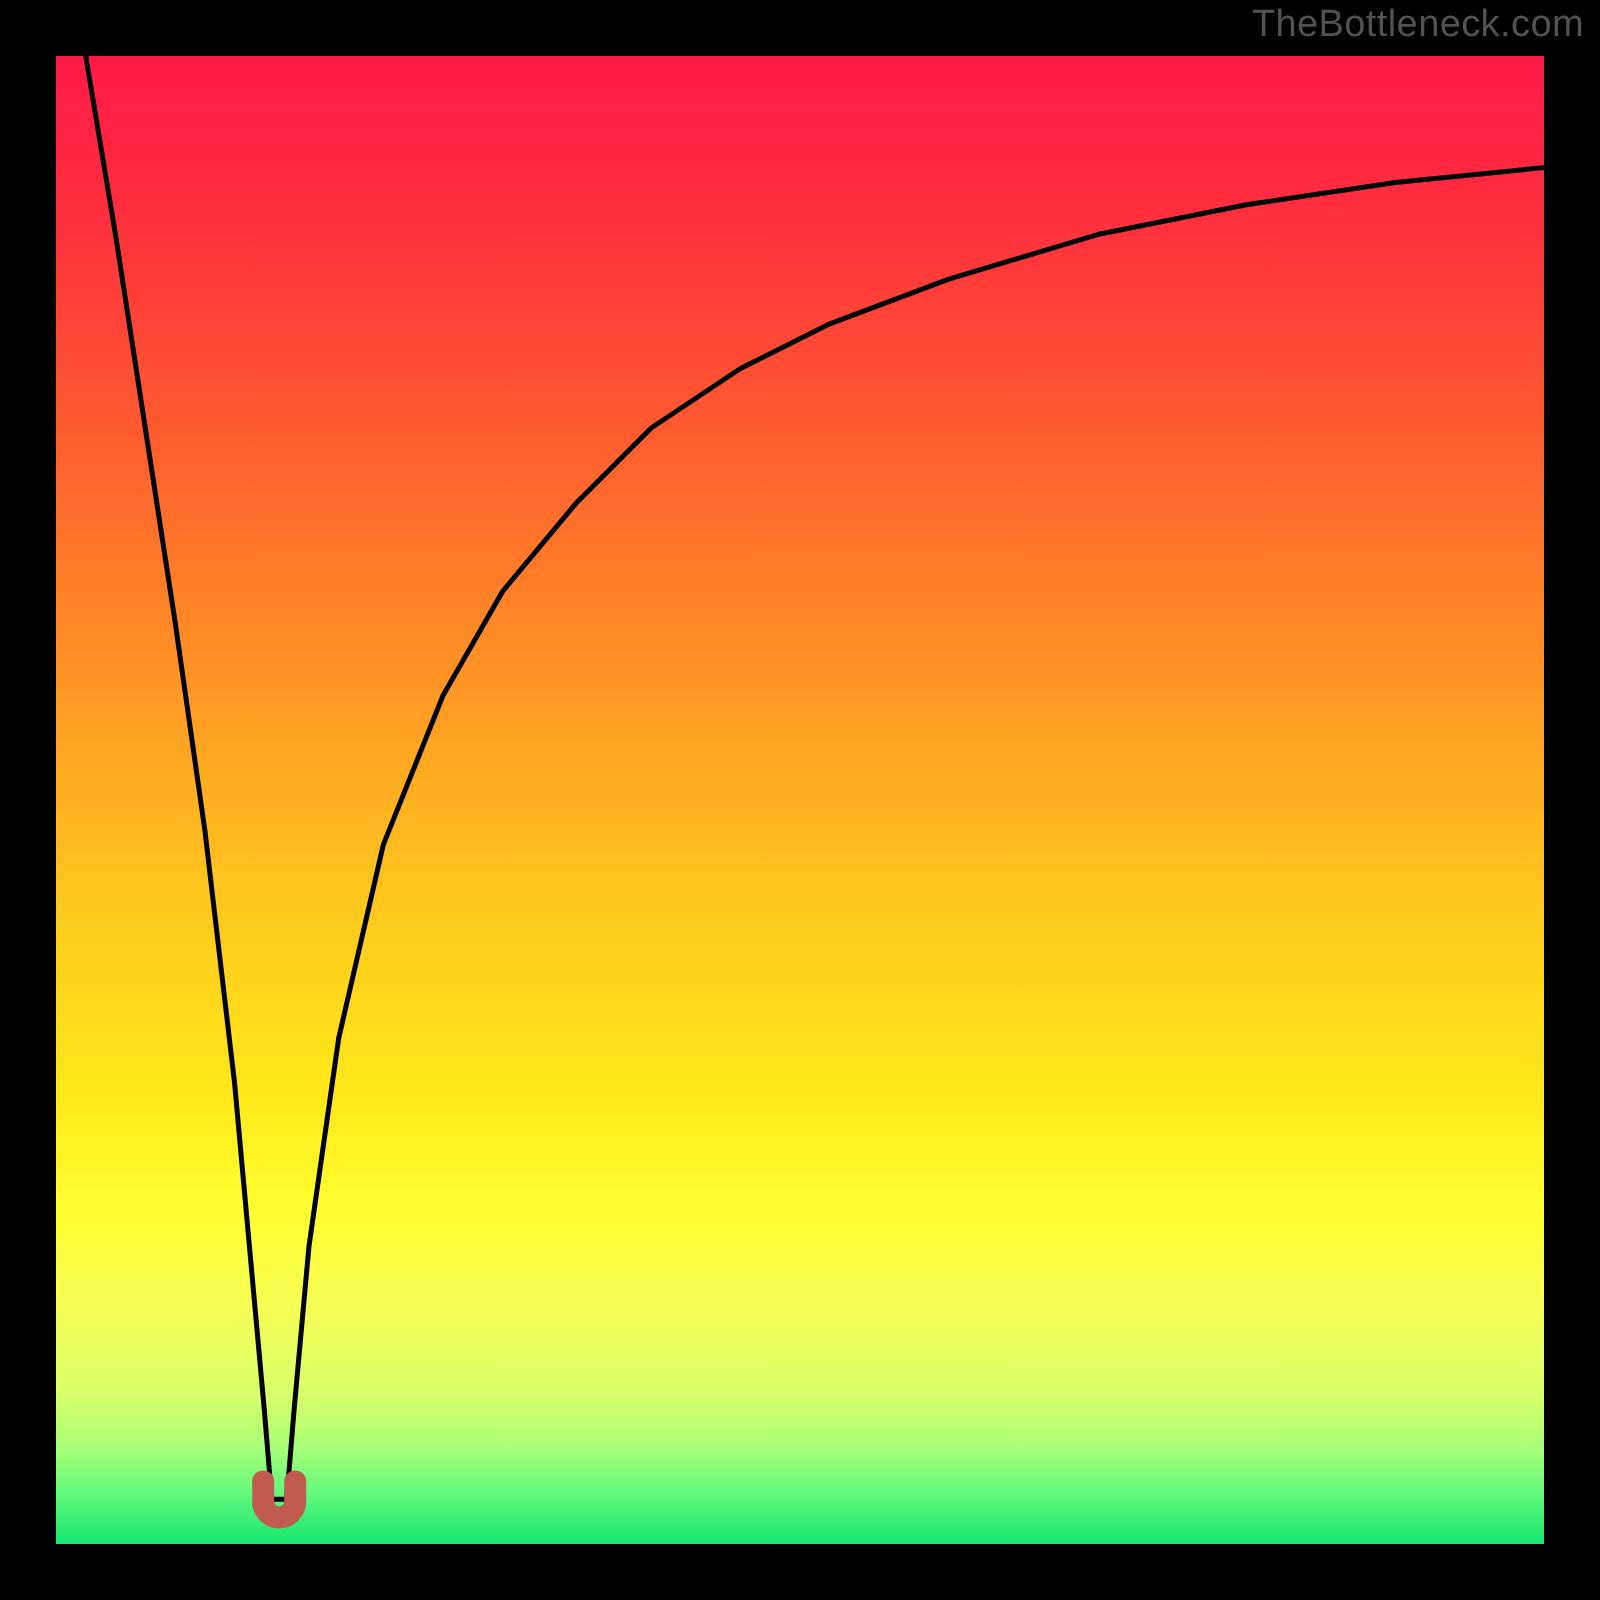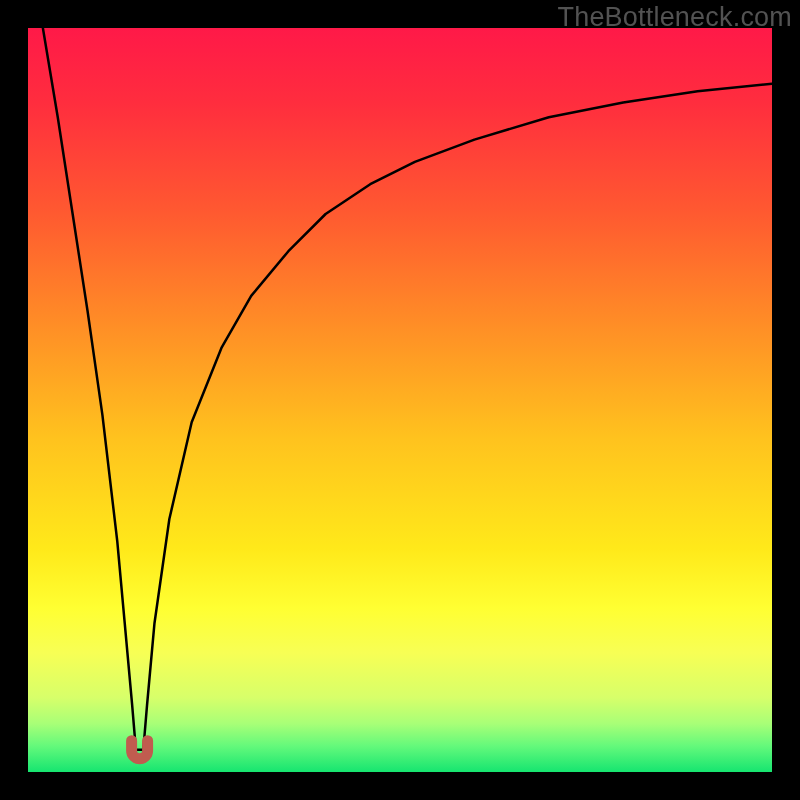--- a/index.html
+++ b/index.html
@@ -15,21 +15,21 @@
     width: 800px;
     height: 800px;
     background: #000;
     position: relative;
   }
   .watermark {
     position: absolute;
     top: 2px;
     right: 8px;
     color: #525252;
-    font-size: 27px;
+    font-size: 19px;
     font-weight: 500;
     letter-spacing: 0.2px;
     white-space: nowrap;
     z-index: 5;
   }
   .plot {
     position: absolute;
     left: 28px;
     top: 28px;
     width: 744px;

